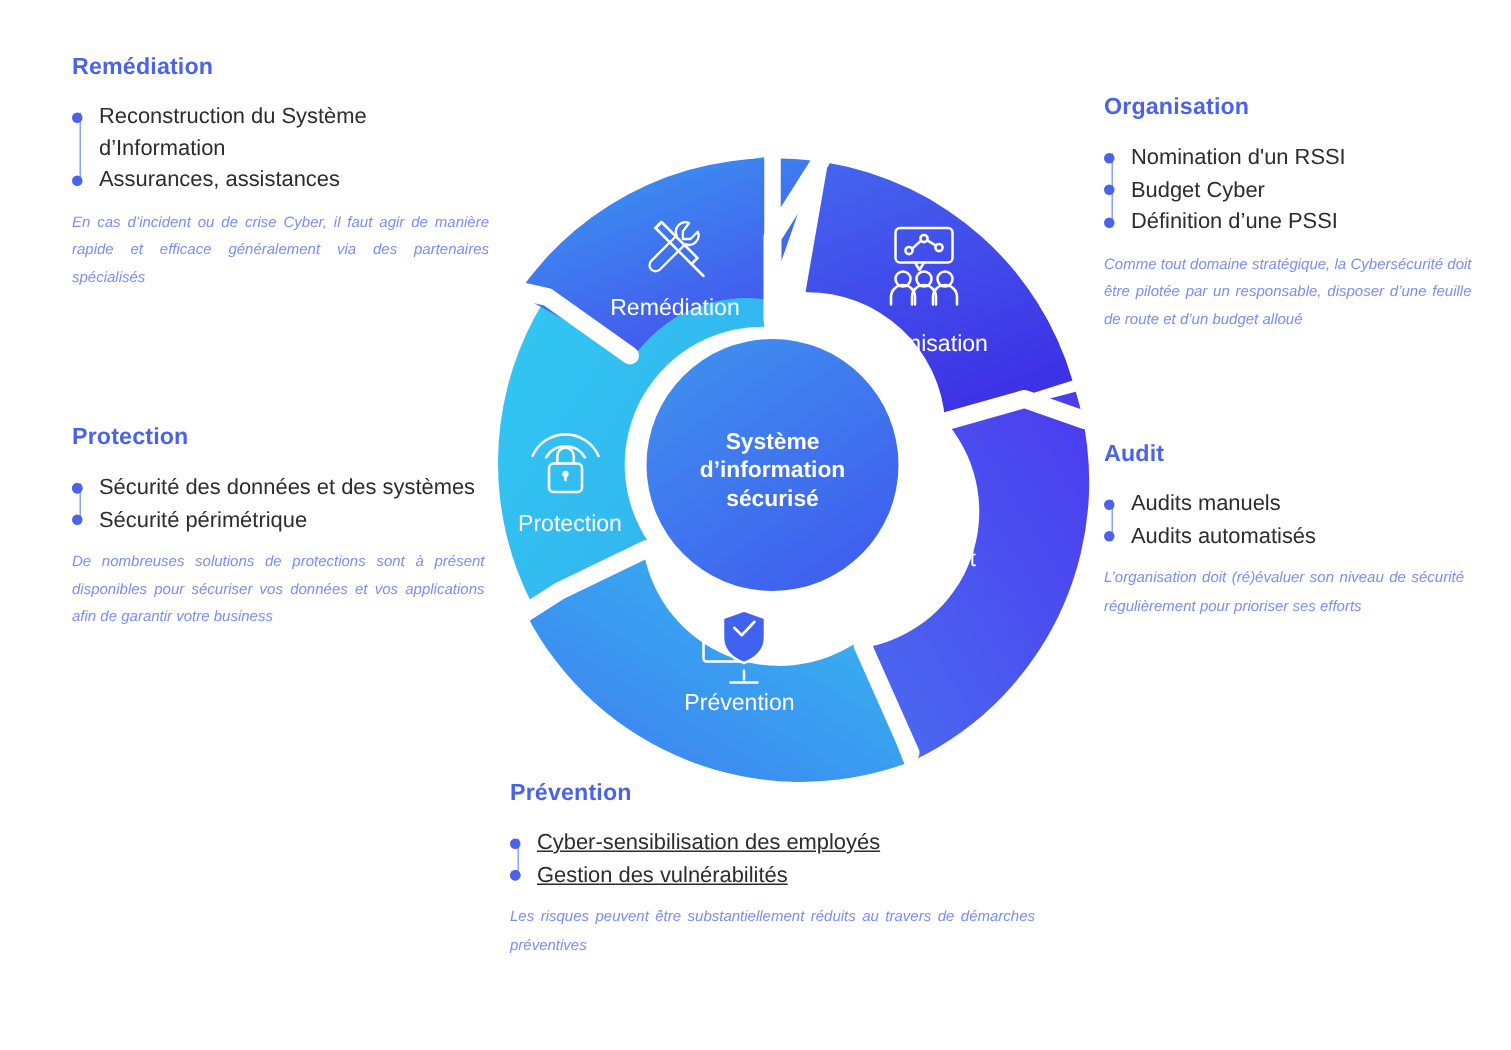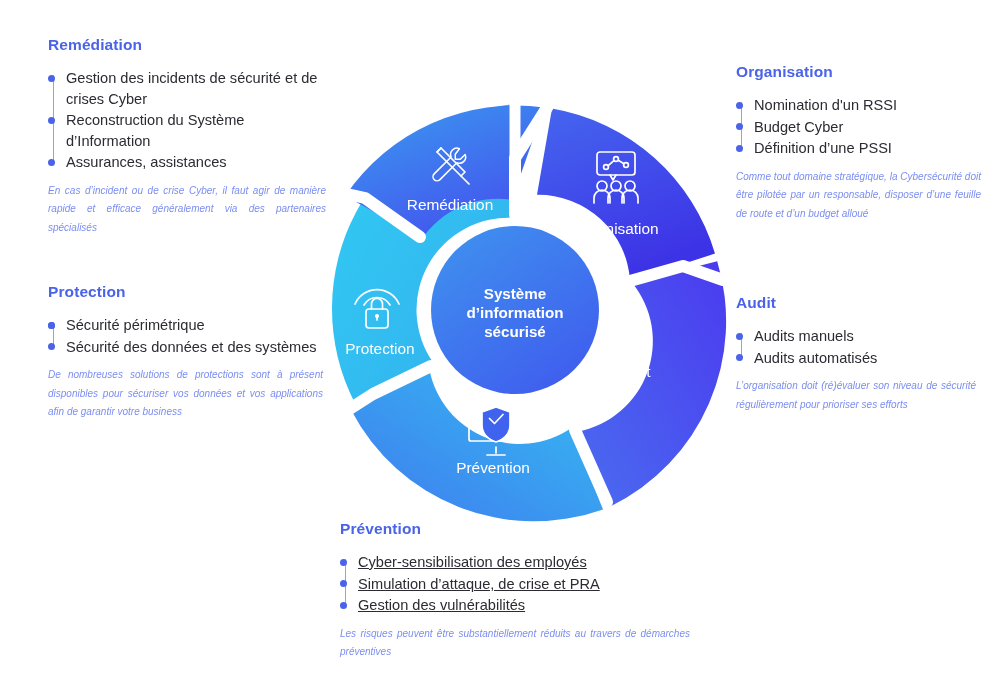--- a/index.html
+++ b/index.html
@@ -208,34 +208,33 @@
         </g>
         <circle cx="24" cy="36" r="2.1" class="ico-f"></circle>
       </g>
     </svg>
   </div>
 
   <div class="block" id="blk-remediation">
     <div class="block-title">Remédiation</div>
     <ul class="list">
       <span class="rail"></span>
-      <li><span class="dot"></span><span>Gestion des incidents de sécurité et de crises Cyber</span></li>
       <li><span class="dot"></span><span>Reconstruction du Système d’Information</span></li>
       <li><span class="dot"></span><span>Assurances, assistances</span></li>
     </ul>
     <div class="caption">En cas d’incident ou de crise Cyber, il faut agir de manière rapide et efficace généralement via des partenaires spécialisés</div>
   </div>
 
   <div class="block" id="blk-protection">
     <div class="block-title">Protection</div>
     <ul class="list">
       <span class="rail"></span>
       <li><span class="dot"></span></li>
+      <li><span class="dot"></span><span>Sécurité des données et des systèmes</span></li>
       <li><span class="dot"></span><span>Sécurité périmétrique</span></li>
-      <li><span class="dot"></span><span>Sécurité des données et des systèmes</span></li>
     </ul>
     <div class="caption">De nombreuses solutions de protections sont à présent disponibles pour sécuriser vos données et vos applications afin de garantir votre business</div>
   </div>
 
   <div class="block" id="blk-organisation">
     <div class="block-title">Organisation</div>
     <ul class="list">
       <span class="rail"></span>
       <li><span class="dot"></span><span>Nomination d'un RSSI</span></li>
       <li><span class="dot"></span><span>Budget Cyber</span></li>
@@ -252,19 +251,19 @@
       <li><span class="dot"></span><span>Audits automatisés</span></li>
     </ul>
     <div class="caption">L’organisation doit (ré)évaluer son niveau de sécurité régulièrement pour prioriser ses efforts</div>
   </div>
 
   <div class="block" id="blk-prevention">
     <div class="block-title">Prévention</div>
     <ul class="list">
       <span class="rail"></span>
       <li><span class="dot"></span><span>Cyber-sensibilisation des employés</span></li>
-      <li><span class="dot"></span><span>Simulation d’attaque, de crise et PRA</span></li>
+      <li><span class="dot"></span></li>
       <li><span class="dot"></span><span>Gestion des vulnérabilités</span></li>
     </ul>
     <div class="caption">Les risques peuvent être substantiellement réduits au travers de démarches préventives</div>
   </div>
 
 </div>
 
 </body></html>

